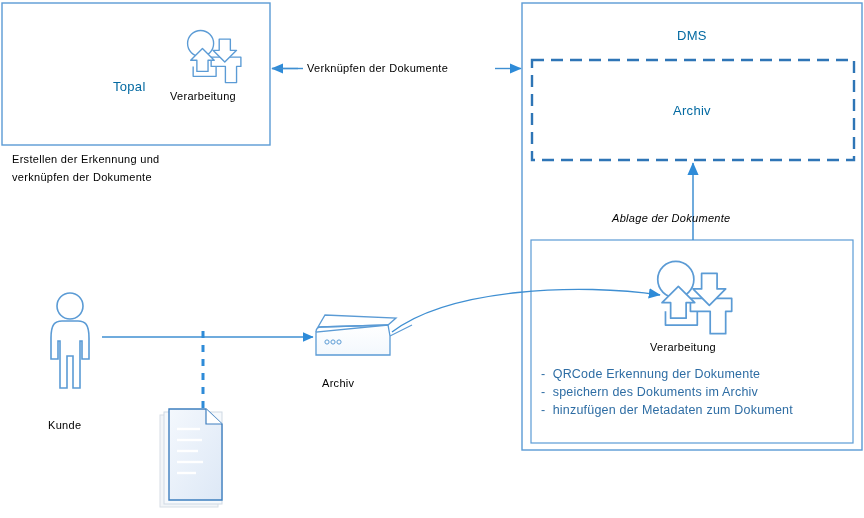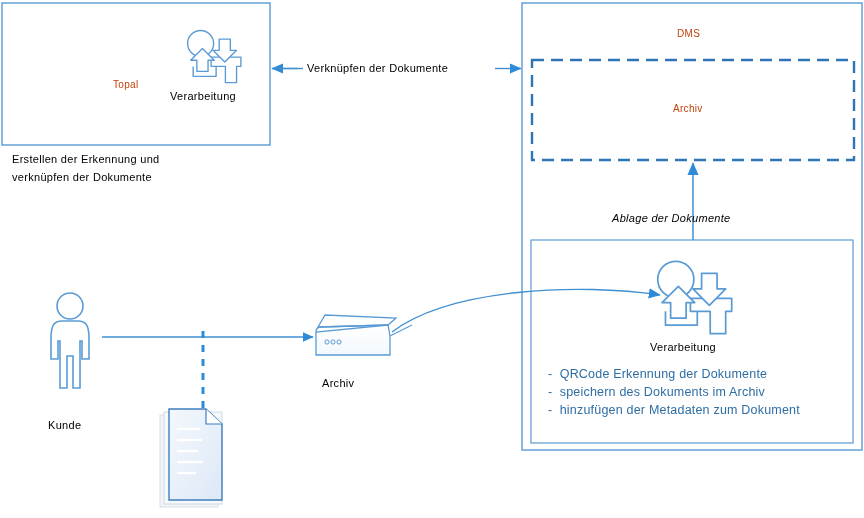--- a/index.html
+++ b/index.html
@@ -30,30 +30,29 @@
     position: absolute;
     white-space: pre;
     font-family: "Liberation Sans", sans-serif;
     letter-spacing: 0.3px;
   }
   .label-blue {
     color: #000000;
     font-size: 11px;
   }
   .label-gray {
-    color: #c2410c;
-    font-size: 10px;
+    color: #0369a1;
+    font-size: 13px;
   }
   .bullets {
     position: absolute;
     color: #2E6DA4;
     font-size: 12.5px;
     line-height: 18px;
     letter-spacing: 0.2px;
-    margin-left: 7px;
   }
   .bullets div { white-space: pre; }
 </style>
 </head>
 <body>
 
 <div id="canvas">
 
   <svg class="layer" viewBox="0 0 864 518">
     <defs>

